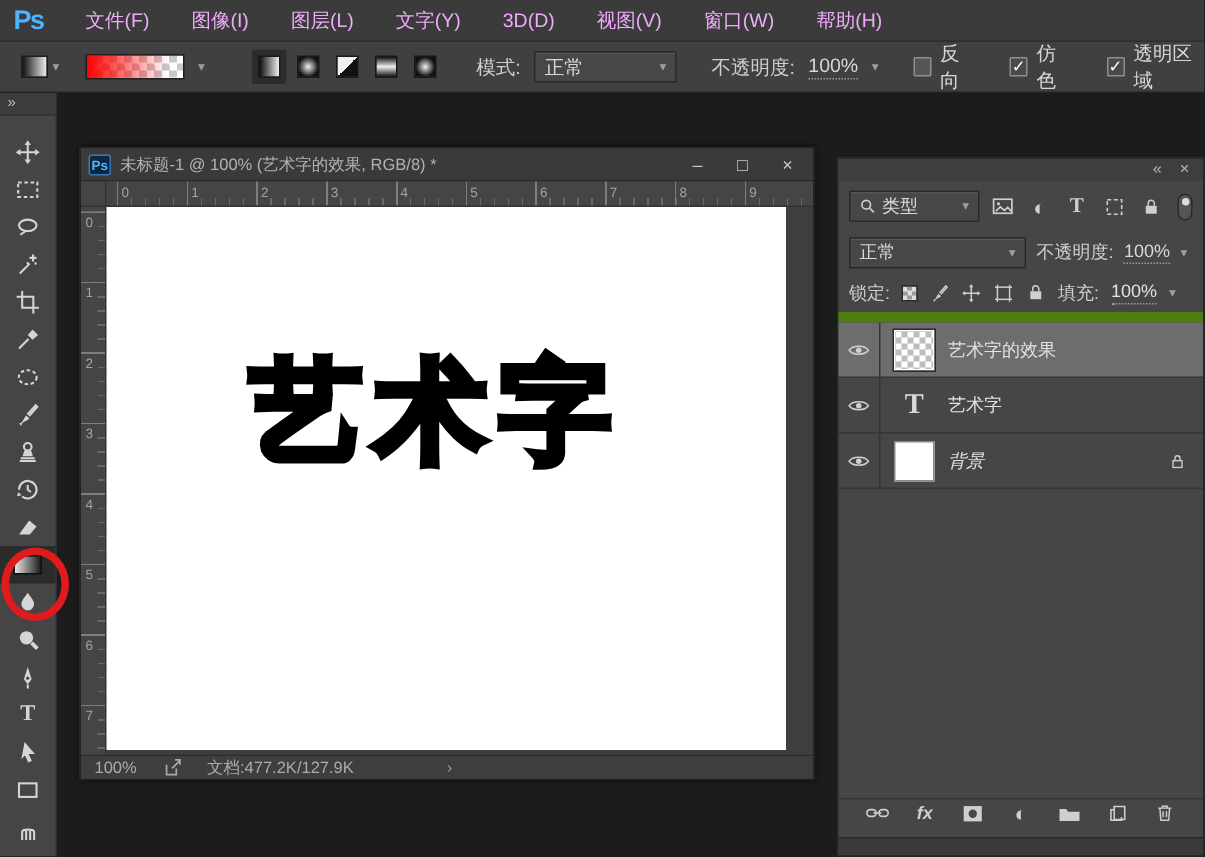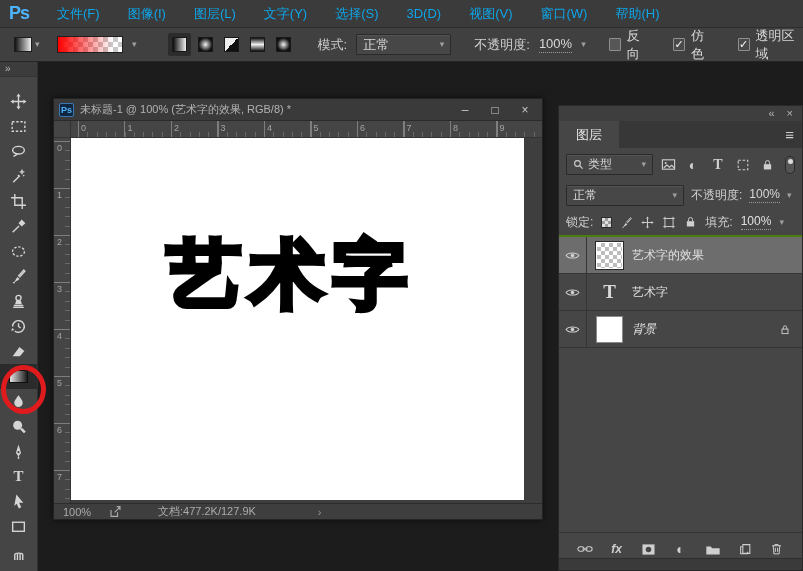--- a/index.html
+++ b/index.html
@@ -4,21 +4,21 @@
 <style>
   * { margin:0; padding:0; box-sizing:border-box; font-family:"Liberation Sans","DejaVu Sans",sans-serif; }
   html,body { width:803px; height:571px; overflow:hidden; }
   body { position:relative; background:#1c1c1c; color:#d8d8d8; font-size:13px; }
   svg { display:block; }
 
   
   .menubar { position:absolute; left:0; top:0; width:803px; height:28px; background:#3b3b3b;
              border-bottom:1px solid #2d2d2d; display:flex; align-items:center; }
   .ps-logo { color:#4db4ff; font-weight:bold; font-size:18px; margin:0 14px 0 9px; letter-spacing:-1px; }
-  .menu-item { padding:0 14px; line-height:27px; color:#0ea5e9; cursor:default; white-space:nowrap; }
+  .menu-item { padding:0 14px; line-height:27px; color:#f0abfc; cursor:default; white-space:nowrap; }
 
   
   .optionsbar { position:absolute; left:0; top:28px; width:803px; height:34px; background:#404040;
                 border-bottom:1px solid #242424; display:flex; align-items:center; padding-left:14px; gap:9px; }
   .preset-btn { display:flex; align-items:center; gap:3px; }
   .preset-swatch { width:18px; height:15px; background:linear-gradient(90deg,#111,#eee); border:1px solid #1d1d1d; }
   .chev { color:#9f9f9f; font-size:9px; line-height:1; }
   .grad-preview { width:72px; height:17px; border:1px solid #1f1f1f; margin-left:8px;
      background:linear-gradient(90deg,#f00 0%, rgba(255,0,0,0) 85%), repeating-conic-gradient(#c8c8c8 0% 25%, #fff 25% 50%);
      background-size:100% 100%, 10px 10px; }
@@ -76,21 +76,21 @@
     background-size:100% 100%,5px 100%; background-position:0 3px,100% 3px; background-repeat:no-repeat,no-repeat; }
   .vnum { height:47px; font-size:9px; color:#a3a3a3; padding-left:3px; }
   .canvas-wrap { flex:1; background:#3e3e3e; position:relative; }
   .canvas { position:absolute; left:0; top:0; width:453px; height:362px; background:#ffffff; }
   .art-text { position:absolute; left:96px; top:96px; font-size:74px; font-weight:900; color:#000;
               letter-spacing:9px; line-height:1.1; -webkit-text-stroke:5px #000; white-space:nowrap; }
   .dw-status { height:16px; background:#3e3e3e; border-top:1px solid #2c2c2c; display:flex; align-items:center;
                font-size:11px; color:#ababab; padding:0 9px; }
   .st-zoom { width:34px; }
   .st-export { margin-left:12px; }
-  .st-doc { margin-left:36px; }
+  .st-doc { margin-left:16px; }
   .st-expand { margin-left:62px; color:#9a9a9a; }
 
   
   .layers-panel { position:absolute; left:558px; top:105px; width:245px; height:466px; background:#464646;
                   border:1px solid #282828; display:flex; flex-direction:column; }
   .lp-strip { height:15px; background:#3e3e3e; display:flex; justify-content:flex-end; align-items:center;
               gap:12px; padding-right:9px; color:#b5b5b5; font-size:11px; line-height:1; }
   .lp-tabs { height:27px; background:#373737; display:flex; align-items:stretch; }
   .lp-tab { padding:0 17px; background:#464646; color:#e3e3e3; display:flex; align-items:center; font-size:13px; }
   .lp-menu { margin-left:auto; color:#cfcfcf; font-size:15px; display:flex; align-items:center; padding-right:8px; }
@@ -100,51 +100,50 @@
   .lp-ico svg { stroke:#cfcfcf; fill:none; stroke-width:1.2; }
   .half-circle { font-size:14px; line-height:1; }
   .t-glyph { font-family:"Liberation Serif","DejaVu Serif",serif; font-weight:bold; font-size:14px; }
   .toggle { width:11px; height:18px; border:1px solid #2a2a2a; background:#555; border-radius:5px; position:relative; margin-left:2px; }
   .toggle::after { content:""; position:absolute; top:2px; left:2px; width:5px; height:5px; border-radius:50%; background:#ddd; }
   .lp-blend { height:28px; display:flex; align-items:center; padding:0 7px; gap:7px; font-size:12px; }
   .blend-select { width:118px; justify-content:space-between; }
   .lp-lock { height:26px; display:flex; align-items:center; padding:0 7px; gap:8px; font-size:12px; color:#cfcfcf; }
   .checker-mini { width:11px; height:11px; background:repeating-conic-gradient(#9a9a9a 0% 25%, #dedede 25% 50%); background-size:6px 6px; border:1px solid #2c2c2c; }
   .lock-ico svg { stroke:#cfcfcf; fill:none; stroke-width:1.2; }
-  .lp-layers { border-top:2px solid #4d7c0f; }
+  .lp-layers { border-top:7px solid #4d7c0f; }
   .lp-row { height:37px; display:flex; align-items:center; border-bottom:1px solid #353535; }
   .lp-row.sel { background:#6d6d6d; }
   .eye-cell { width:28px; align-self:stretch; border-right:1px solid #353535; display:flex; align-items:center; justify-content:center; }
   .thumb { width:27px; height:27px; margin:0 9px; flex:none; }
   .thumb.transparent { background:repeating-conic-gradient(#bdbdbd 0% 25%, #fff 25% 50%); background-size:8px 8px;
                        border:1px solid #fff; outline:1px solid #2a2a2a; }
   .thumb.text { background:transparent; display:flex; align-items:center; justify-content:center;
                 color:#d8d8d8; font-size:19px; font-weight:bold; font-family:"Liberation Serif","DejaVu Serif",serif; }
   .thumb.white { background:#fff; border:1px solid #8a8a8a; }
   .layer-name { font-size:12px; color:#e2e2e2; white-space:nowrap; }
   .layer-name.italic { font-style:italic; }
   .row-lock { margin-left:auto; margin-right:11px; }
   .lp-empty { flex:1; }
-  .lp-bottom { height:26px; border-top:1px solid #353535; display:flex; align-items:flex-end; justify-content:center; gap:14px; }
+  .lp-bottom { height:26px; border-top:1px solid #353535; display:flex; align-items:flex-start; justify-content:center; gap:14px; }
   .lp-bottom .lp-ico { width:18px; height:18px; }
   .fx-glyph { font-style:italic; font-size:12px; font-weight:bold; color:#cfcfcf; }
   .lp-strip2 { height:12px; background:#3a3a3a; border-top:1px solid #2d2d2d; }
 </style>
 </head>
 <body>
 
 <div class="menubar">
   <span class="ps-logo">Ps</span>
   <div style="display:flex">
 
   <span class="menu-item">文件(F)</span>
       <span class="menu-item">图像(I)</span>
       <span class="menu-item">图层(L)</span>
       <span class="menu-item">文字(Y)</span>
-      <span class="menu-item">选择(S)</span>
       <span class="menu-item">3D(D)</span>
       <span class="menu-item">视图(V)</span>
       <span class="menu-item">窗口(W)</span>
       <span class="menu-item">帮助(H)</span>
     </div>
 </div>
 
 <div class="optionsbar">
   <div class="preset-btn">
     <span class="preset-swatch"></span>
@@ -351,24 +350,20 @@
       </svg>
     <span class="st-doc">文档:477.2K/127.9K</span>
     <span class="st-expand">›</span>
   </div>
 </div>
 
 <div class="layers-panel">
   <div class="lp-strip">
     <span>«</span>
     <span>×</span>
-  </div>
-  <div class="lp-tabs">
-    <span class="lp-tab">图层</span>
-    <span class="lp-menu">≡</span>
   </div>
   <div class="lp-filter">
     <div class="ps-select type-select">
       <span style="display:flex;align-items:center;gap:4px">
         <svg width="11" height="11" viewBox="0 0 16 16" style="stroke:#cfcfcf;fill:none;stroke-width:1.6">
             <circle cx="6.5" cy="6.5" r="4.2"></circle>
             <path d="M9.8 9.8L14 14"></path>
           </svg>
         <span>类型</span>
       </span>

